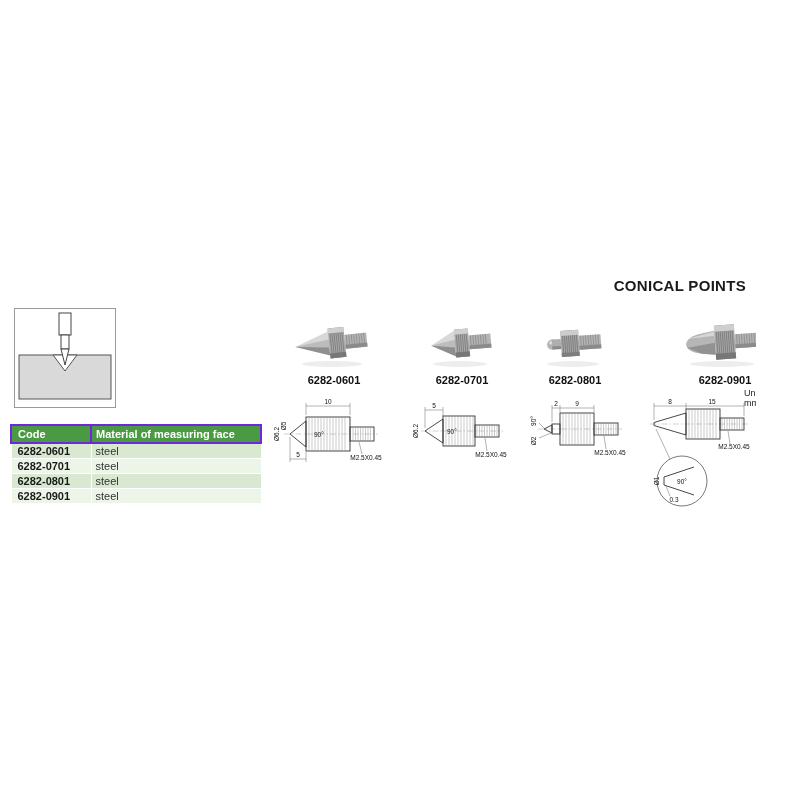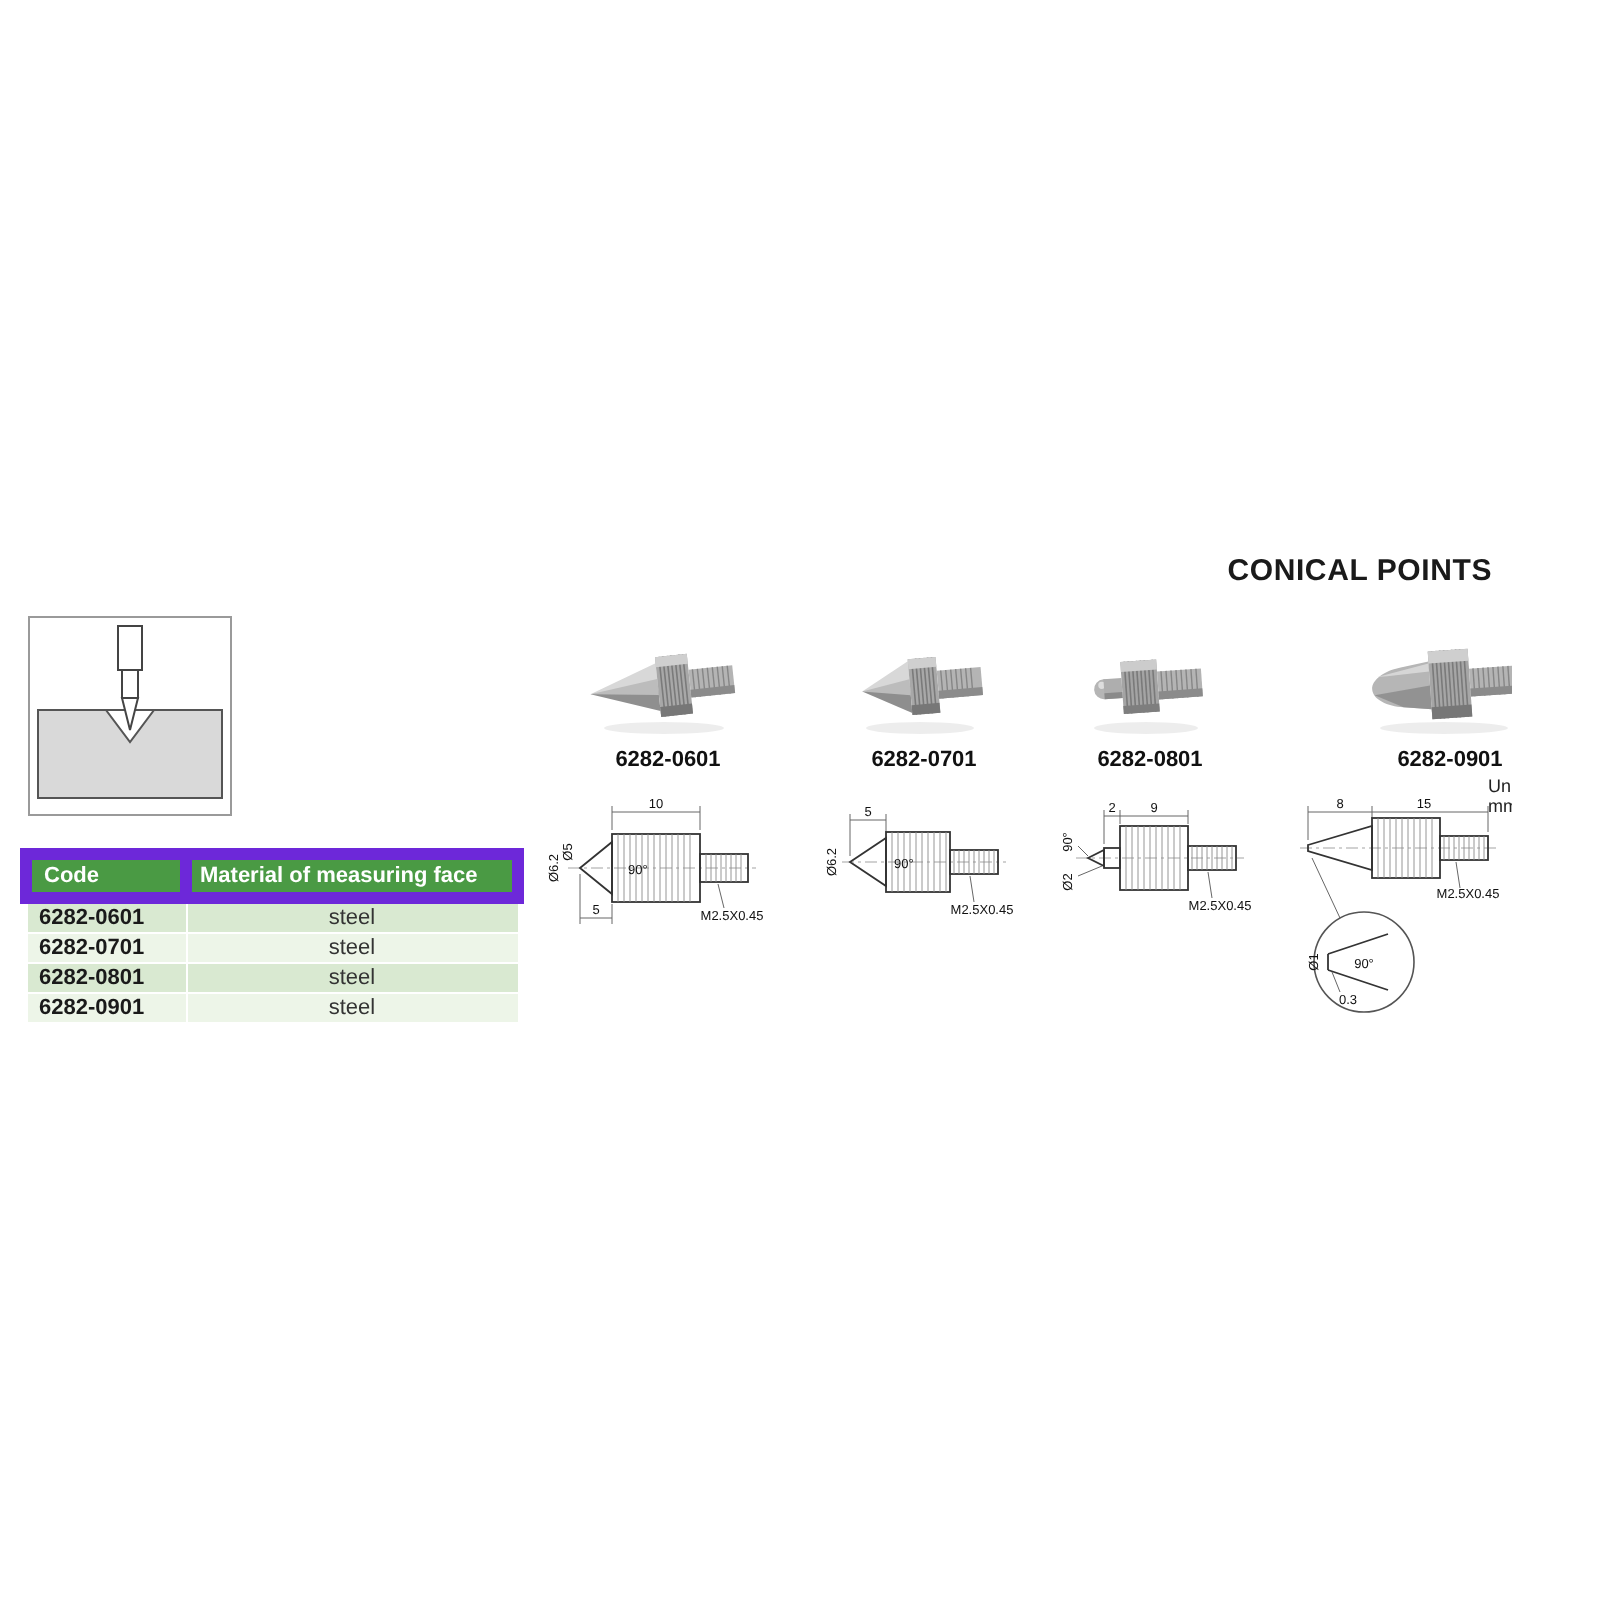--- a/index.html
+++ b/index.html
@@ -20,26 +20,26 @@
   
   .ol { fill:none; stroke:#333; stroke-width:0.9; }
   .dl { stroke:#666; stroke-width:0.5; }
   .kn { stroke:#8a8a8a; stroke-width:0.45; }
   .th { stroke:#8a8a8a; stroke-width:0.45; }
   .cl { stroke:#999; stroke-width:0.45; stroke-dasharray:6 2 1.5 2; }
   .dt { font-size:6.5px; fill:#111; }
 
   
   .spec-table { position:absolute; left:10px; top:424px; width:252px; border-collapse:collapse; font-size:11px; }
-  .spec-table th { background:#4a9a44; color:#fff; font-weight:bold; padding:2px 4px; height:16px; border:6px solid #6d28d9; }
+  .spec-table th { background:#4a9a44; color:#fff; font-weight:bold; padding:2px 4px; height:16px; border:2px solid #6d28d9; }
   th.col-code { width:80px; text-align:left; padding-left:6px; }
   th.col-mat  { text-align:left; }
   .spec-table td { padding:1px 4px; height:15px; border:1px solid #fff; }
   td.code-cell { font-weight:bold; text-align:left; padding-left:6px; color:#1a1a1a; }
-  td.mat-cell  { text-align:center; color:#333; }
+  td.mat-cell  { color:#333; }
   tr.row-odd td  { background:#d9e9d1; }
   tr.row-even td { background:#edf5e8; }
 </style>
 </head>
 <body>
 
 <div class="page">
 
   <div class="abs title">CONICAL POINTS</div>
 

